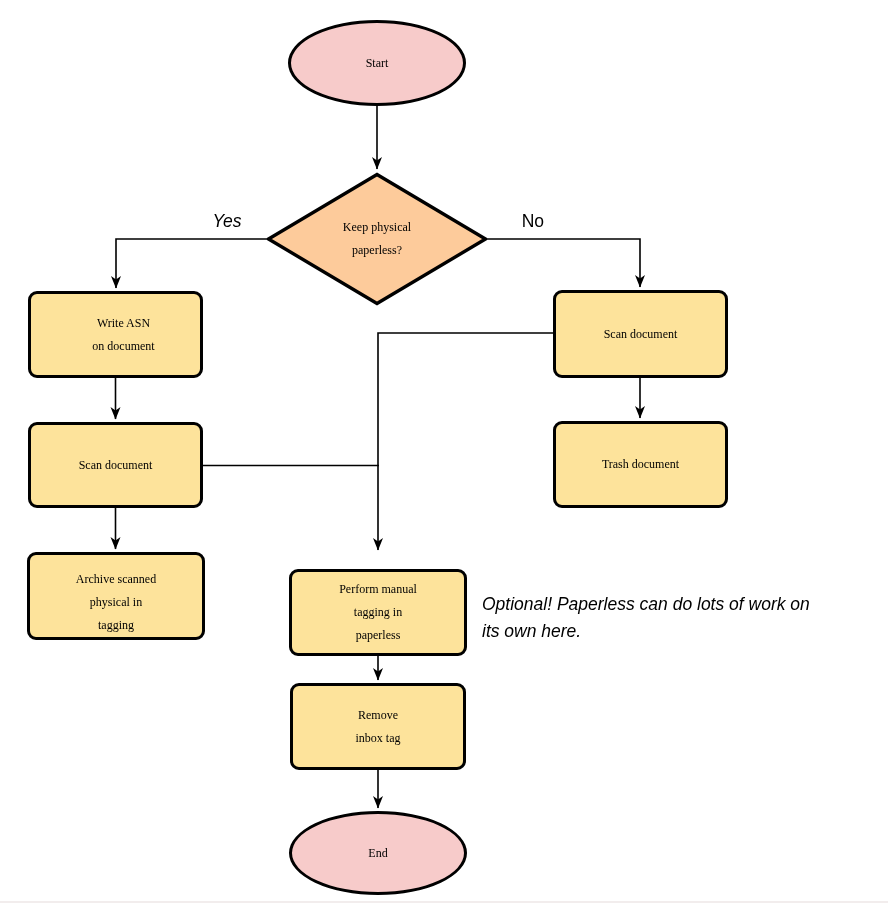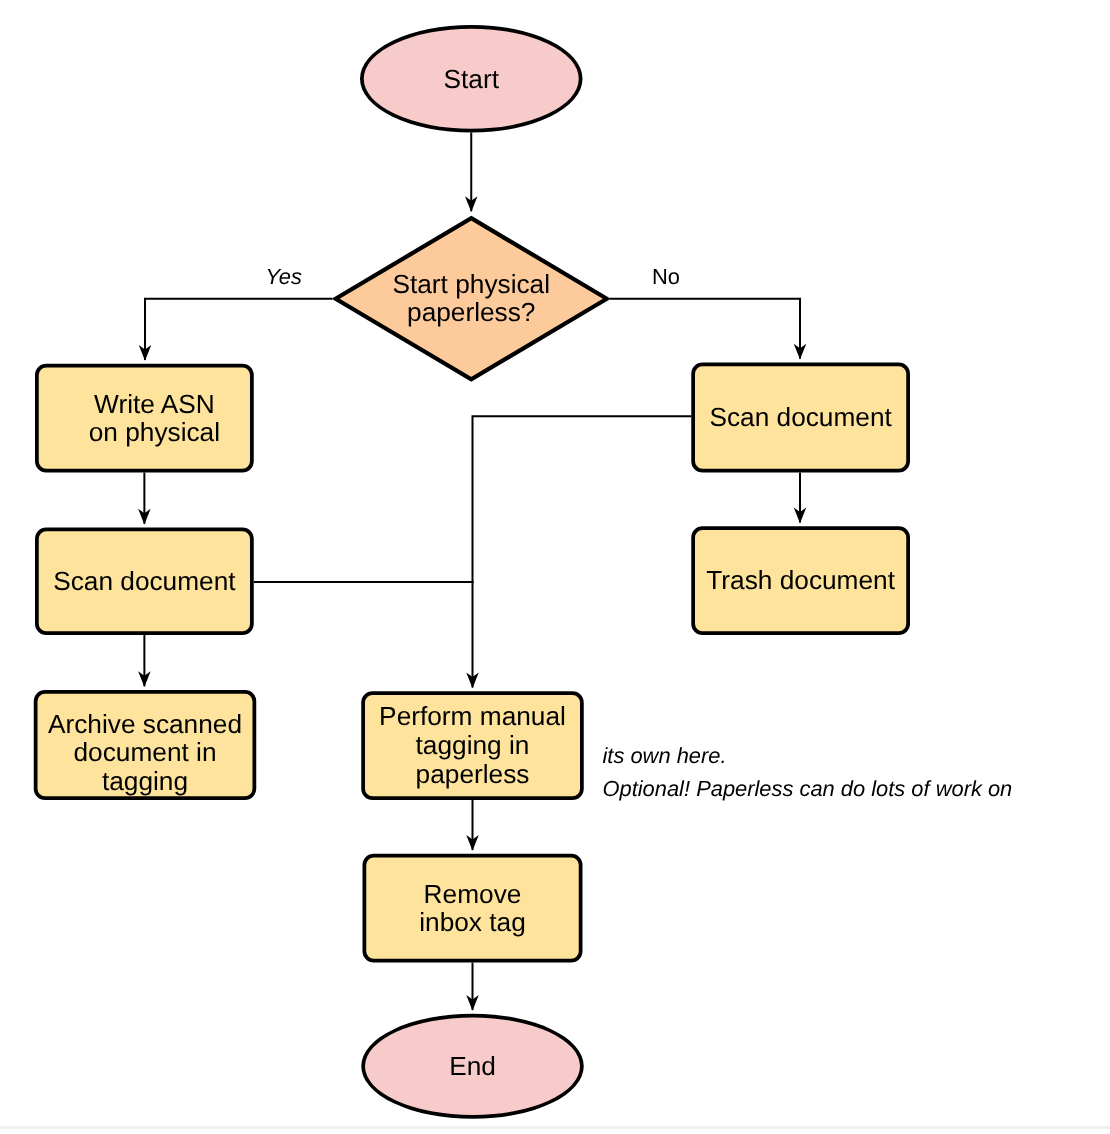--- a/index.html
+++ b/index.html
@@ -28,23 +28,24 @@
     stroke-width: 1.6;
   }
   .node {
     position: absolute;
     z-index: 2;
     display: flex;
     flex-direction: column;
     align-items: center;
     justify-content: center;
     text-align: center;
-    font-size: 21px;
+    font-size: 12px;
     line-height: 23px;
     box-sizing: border-box;
+    font-family: Liberation Serif, serif;
   }
   .terminal {
     background: var(--terminal_fill, #F7CBCA);
     border: 3px solid var(--stroke, #000);
     border-radius: 50%;
   }
   .process {
     background: var(--process_fill, #FDE39B);
     border: 3px solid var(--stroke, #000);
     border-radius: 9px;
@@ -111,60 +112,60 @@
 
   <div class="node terminal" style="left:288px; top:20px; width:178px; height:86px;">
     <span>Start</span>
   </div>
 
   <div class="node decision" style="left:266px; top:172px; width:222px; height:134px;">
     <svg width="222" height="134" viewBox="0 0 222 134">
       <polygon points="111,2.5 219.5,67 111,131.5 2.5,67" style="fill:var(--decision_fill,#FDCB9B); stroke:var(--stroke,#000); stroke-width:3.4;"></polygon>
     </svg>
     <div class="diamond-label">
-      <div>Start physical</div>
+      <div>Keep physical</div>
       <div>paperless?</div>
     </div>
   </div>
 
   <div class="edge-label" style="left:202px; top:211px; width:50px;font-style:italic;">Yes</div>
   <div class="edge-label" style="left:496px; top:211px; width:48px;text-align:right;">No</div>
 
   <div class="node process" style="left:28px; top:291px; width:175px; height:87px;padding-left:16px;">
     <div>Write ASN</div>
-    <div>on physical</div>
+    <div>on document</div>
   </div>
 
   <div class="node process" style="left:28px; top:422px; width:175px; height:86px;">
     <span>Scan document</span>
   </div>
 
   <div class="node process" style="left:27px; top:552px; width:178px; height:88px;justify-content:flex-end;">
     <div>Archive scanned</div>
-    <div>document in</div>
+    <div>physical in</div>
     <div>tagging</div>
   </div>
 
   <div class="node process" style="left:553px; top:290px; width:175px; height:88px;">
     <span>Scan document</span>
   </div>
 
   <div class="node process" style="left:553px; top:421px; width:175px; height:87px;">
     <span>Trash document</span>
   </div>
 
-  <div class="node process" style="left:289px; top:553px; width:178px; height:87px;">
+  <div class="node process" style="left:289px; top:569px; width:178px; height:87px;">
     <div>Perform manual</div>
     <div>tagging in</div>
     <div>paperless</div>
   </div>
 
   <div class="annotation" style="left:482px; top:591px;">
+    <div>Optional! Paperless can do lots of work on</div>
     <div>its own here.</div>
-    <div>Optional! Paperless can do lots of work on</div>
   </div>
 
   <div class="node terminal" style="left:289px; top:811px; width:178px; height:84px;">
     <span>End</span>
   </div>
 
   <div class="node process" style="left:290px; top:683px; width:176px; height:87px;">
     <div>Remove</div>
     <div>inbox tag</div>
   </div>

